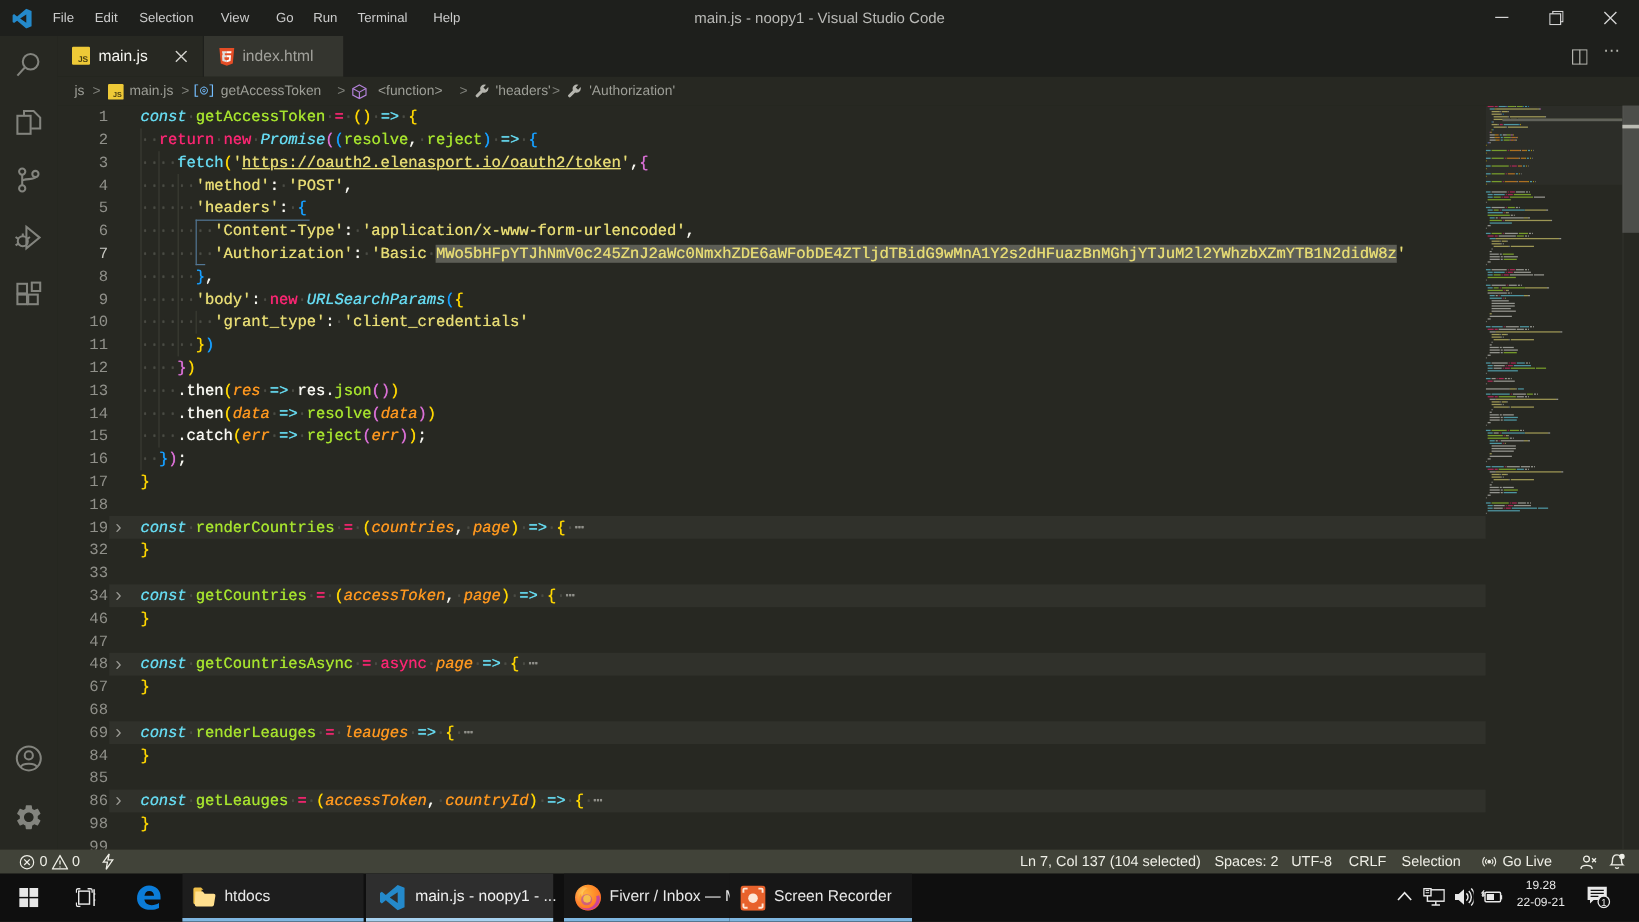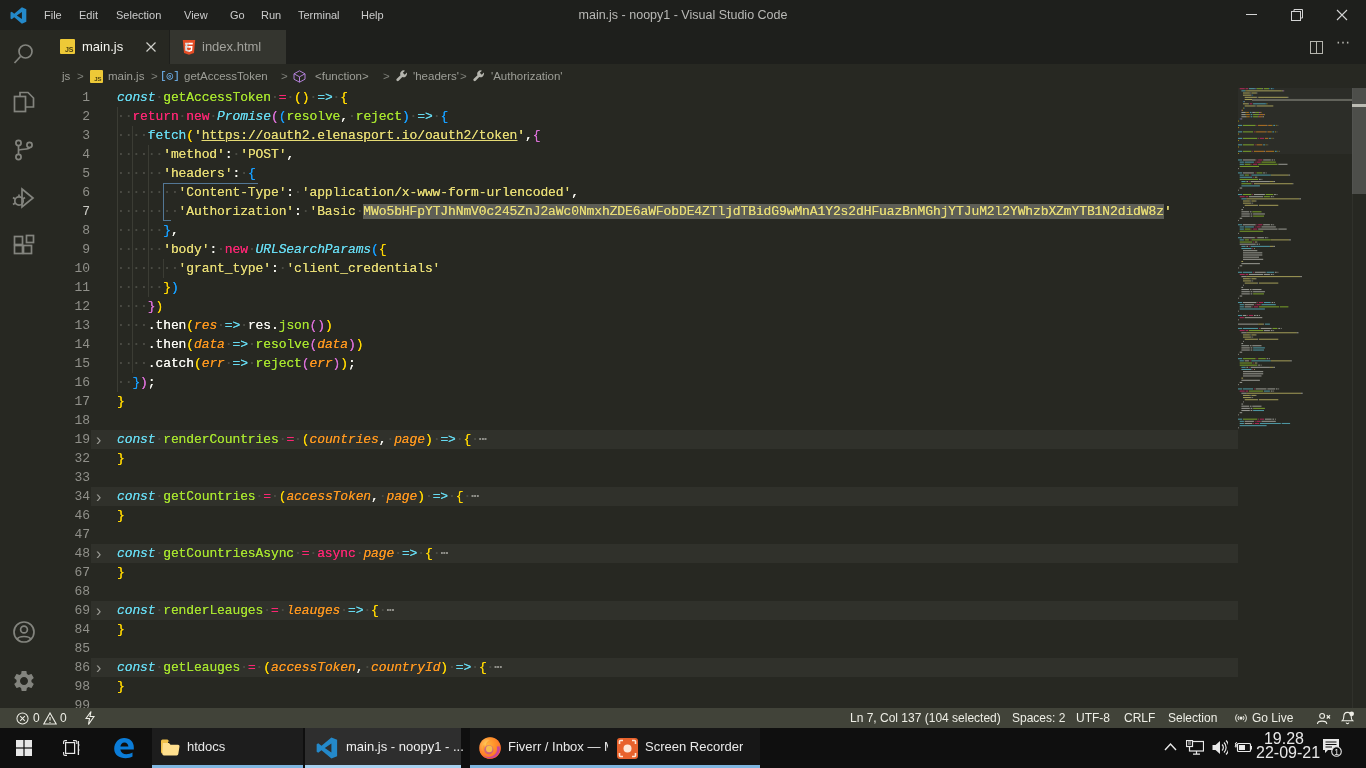--- a/index.html
+++ b/index.html
@@ -835,19 +835,19 @@
       <path d="M0.5 6 H3.5 L8 2 V15 L3.5 11 H0.5 Z"></path>
       <path d="M10 5.5 a4 4 0 0 1 0 6 M12 3.5 a7 7 0 0 1 0 10 M14 1.5 a10 10 0 0 1 0 14" stroke="#e8e8e8" stroke-width="1.2" fill="none"></path>
     </svg>
 <svg class="abs" style="left:1234px;top:13px" width="18" height="13" viewBox="0 0 18 13" fill="none" stroke="#e8e8e8" stroke-width="1.2">
       <rect x="3.5" y="2.5" width="13" height="8" rx="1"></rect>
       <rect x="16.8" y="5" width="1.2" height="3.5" fill="#e8e8e8" stroke="none"></rect>
       <rect x="5" y="4" width="6" height="5" fill="#e8e8e8" stroke="none"></rect>
       <path d="M3.5 5 H1.8 M1.8 5 V3.5 M1.8 5 V6.5" stroke-width="1.1"></path>
       <path d="M2.8 1 L1 3 H2.5 L1 5.5" stroke-width="1"></path>
     </svg>
-<div class="abs" style="left:1256px;top:4px;width:56px;text-align:center;color:#e8e8e8;font-size:16px;line-height:14px;white-space:nowrap">19.28<br>22-09-21</div>
+<div class="abs" style="left:1256px;top:4px;width:56px;text-align:center;color:#e8e8e8;font-size:10px;line-height:14px;white-space:nowrap">19.28<br>22-09-21</div>
 <svg class="abs" style="left:1322px;top:10px" width="20" height="19" viewBox="0 0 20 19">
       <path fill="#e8e8e8" d="M1 1 H17 V12 H6 L3 15 V12 H1 Z"></path>
       <path d="M3.5 4 H14.5 M3.5 6.5 H14.5 M3.5 9 H10" stroke="#0f0f0f" stroke-width="1.1"></path>
       <circle cx="14.5" cy="13.5" r="4.8" fill="#0f0f0f" stroke="#e8e8e8" stroke-width="1.1"></circle>
       <text x="14.5" y="16.6" font-family="Liberation Sans, sans-serif" font-size="8.5" fill="#e8e8e8" text-anchor="middle">1</text>
     </svg>
 </div>
 </body></html>

